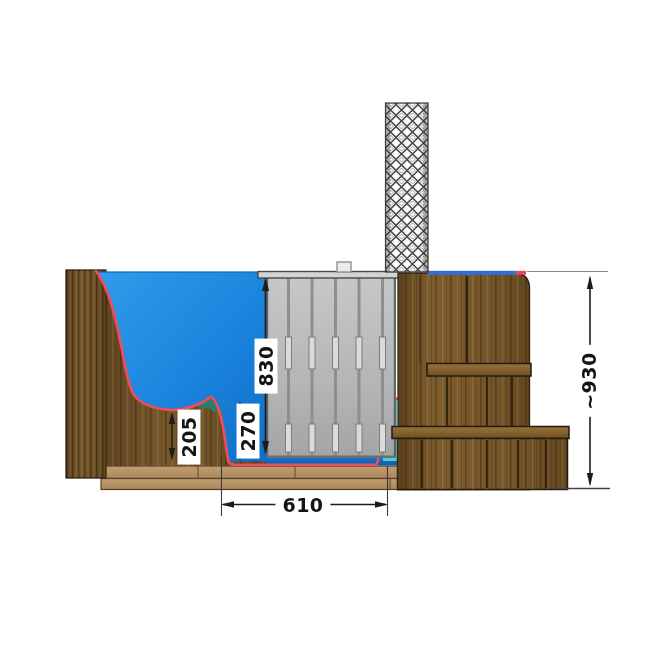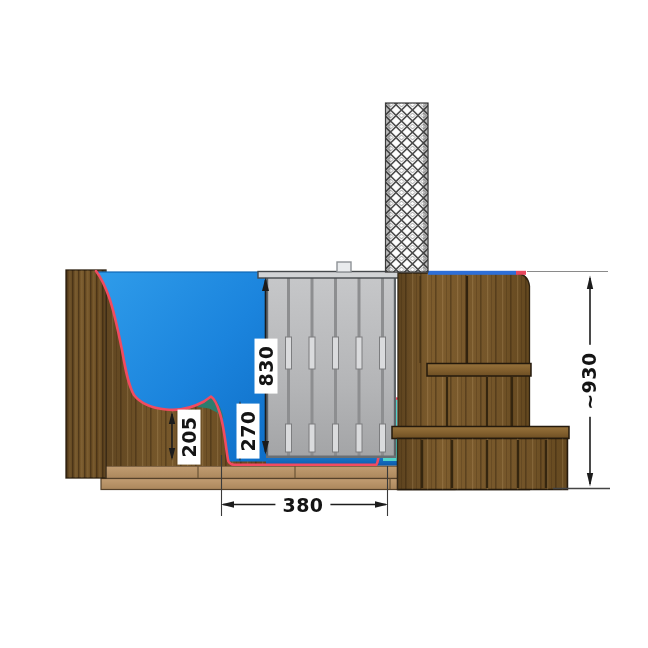--- a/index.html
+++ b/index.html
@@ -208,15 +208,15 @@
       <line x1="590" y1="278" x2="590" y2="484"></line>
       <polygon points="590,275.5 586.8,289 593.2,289" fill="#1c1c1c" stroke="none"></polygon>
       <polygon points="590,486.5 586.8,473 593.2,473" fill="#1c1c1c" stroke="none"></polygon>
     </g>
   </g>
 </svg>
 
 <div class="dimlabel vert" style="left:266px; top:366px;">830</div>
 <div class="dimlabel vert" style="left:248px; top:431px;">270</div>
 <div class="dimlabel vert" style="left:189px; top:437px;">205</div>
-<div class="dimlabel" style="left:303px; top:505px;">380</div>
+<div class="dimlabel" style="left:303px; top:505px;">610</div>
 <div class="dimlabel vert" style="left:589px; top:381px;">~930</div>
 </div>
 
 </body></html>

